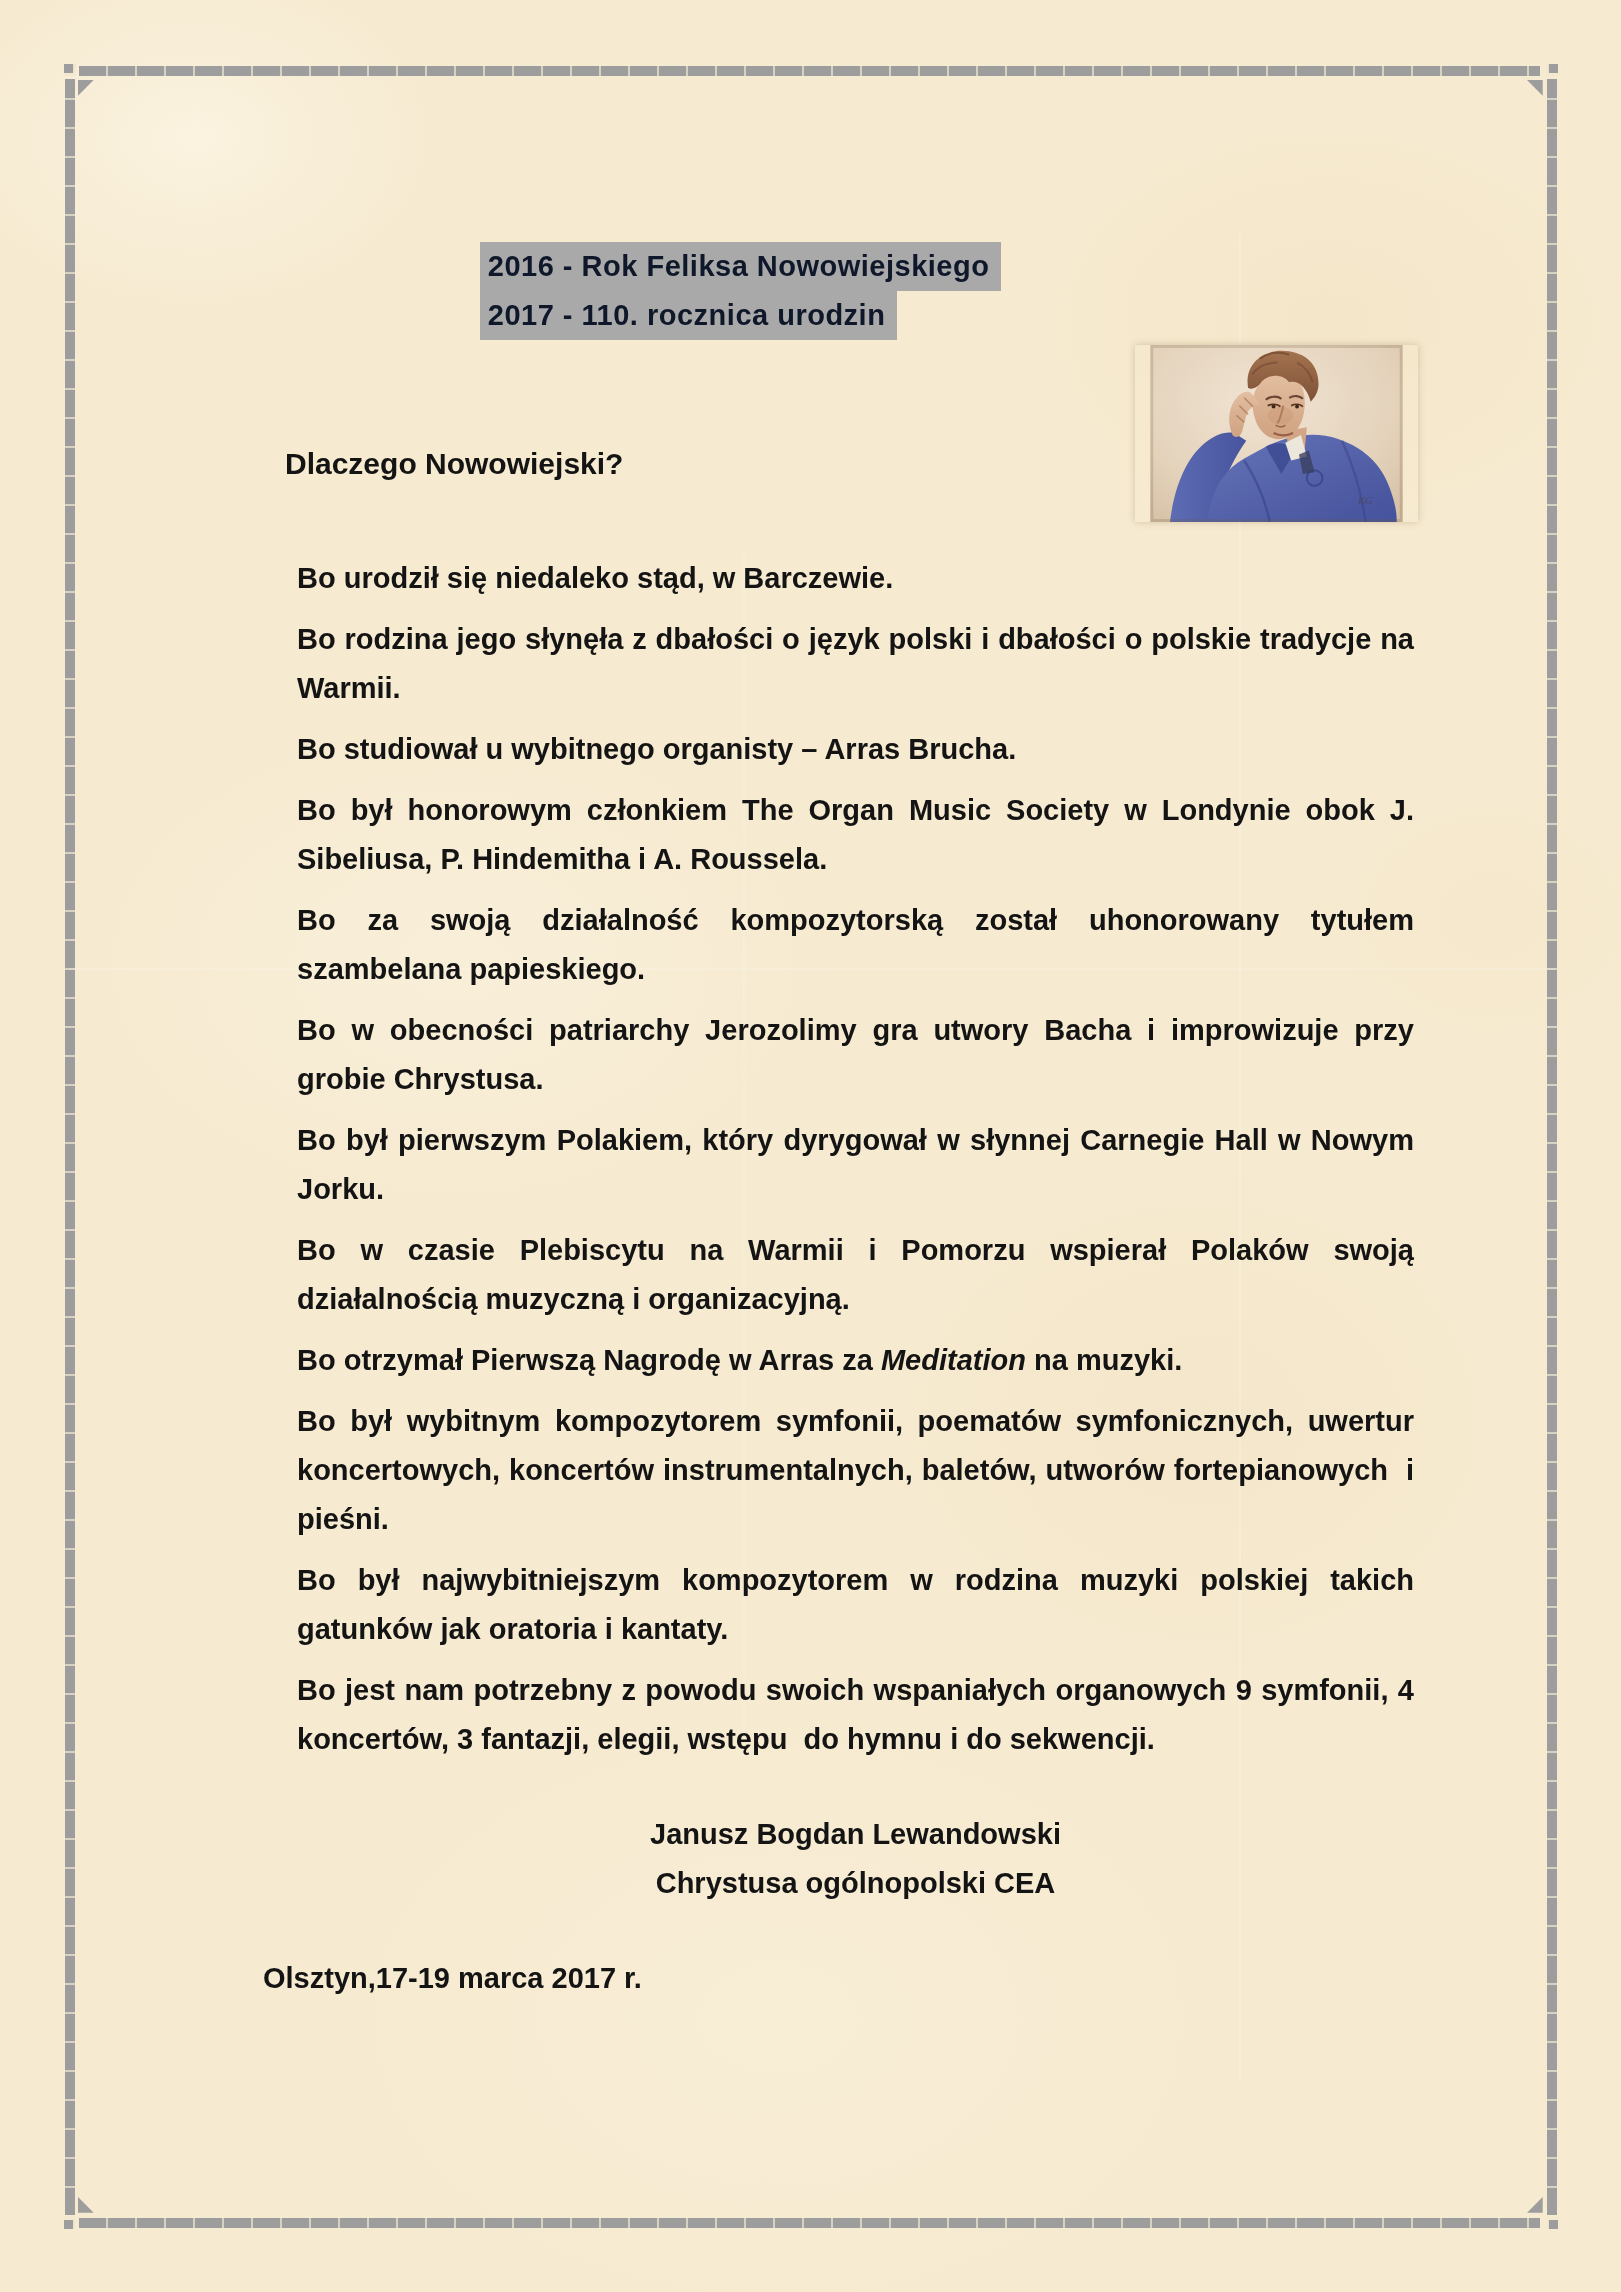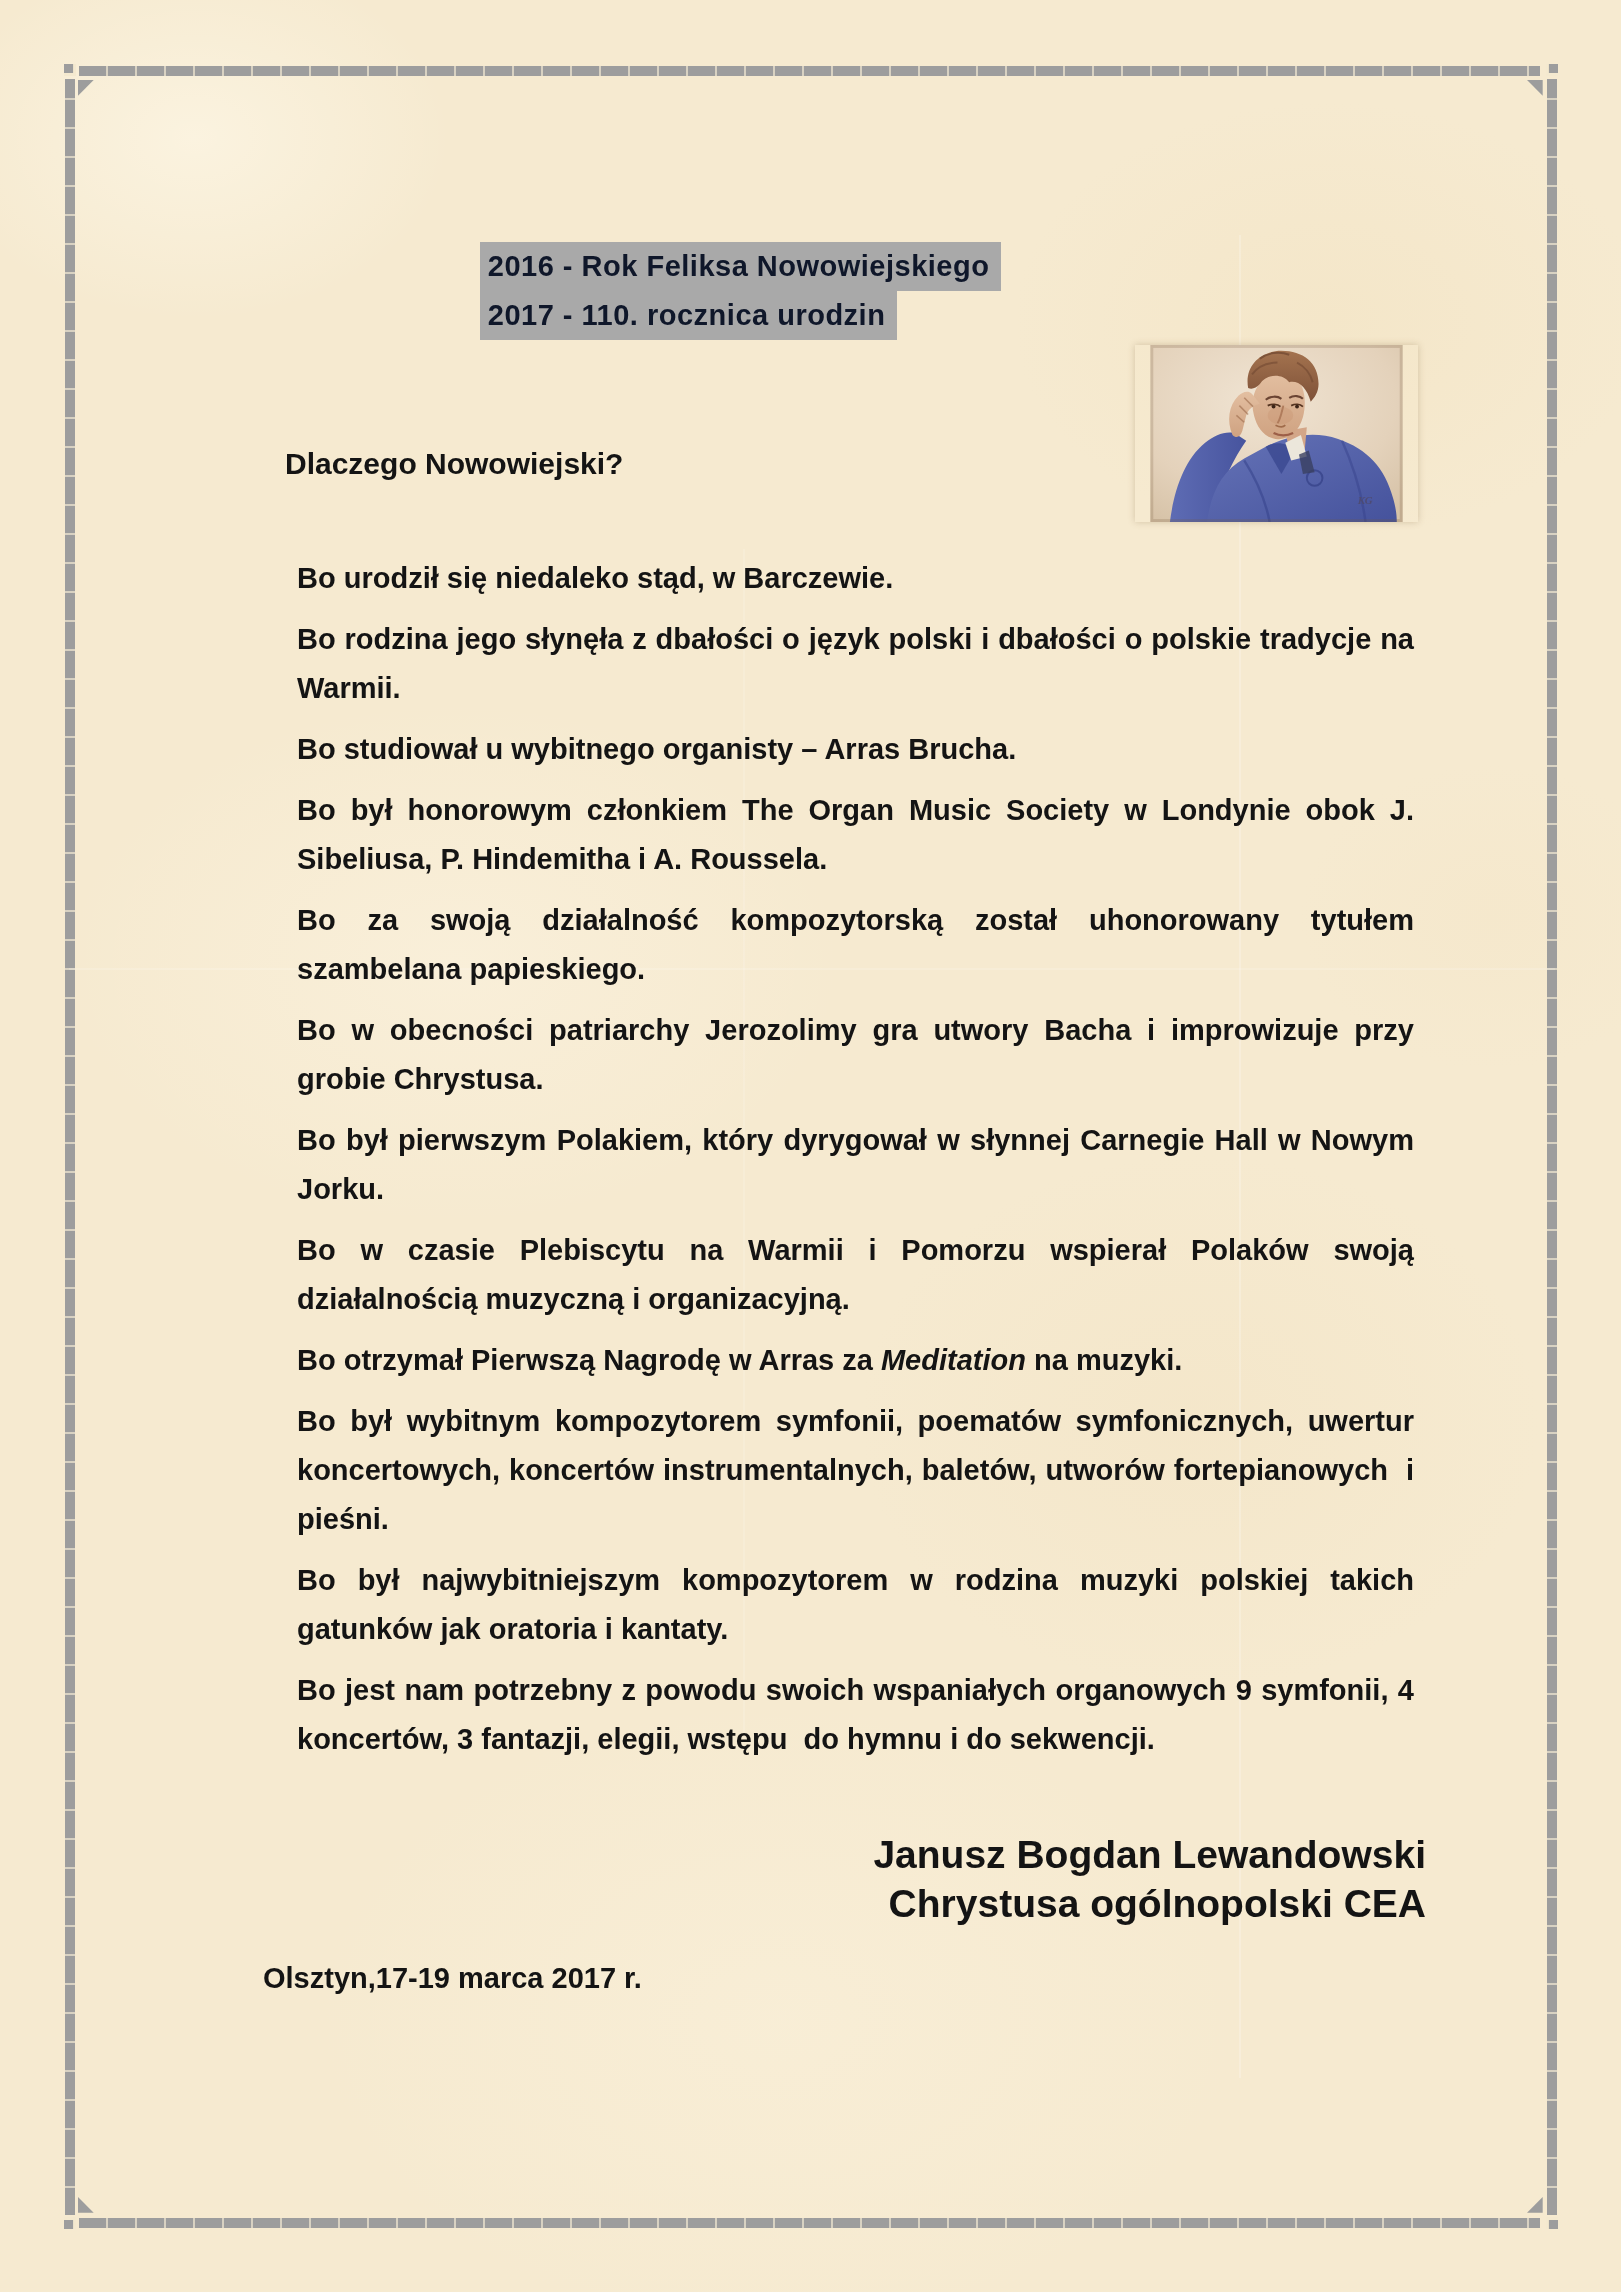--- a/index.html
+++ b/index.html
@@ -64,22 +64,22 @@
   
   .portrait { position:absolute; left:1135px; top:345px; width:283px; height:177px; margin:0;
               box-shadow:0 0 6.9px rgba(120,90,50,.28); }
   .portrait svg { display:block; width:100%; height:100%; }
 
   
   .heading  { position:absolute; left:285px; top:447px; margin:0; font-size:30px; }
   .reasons  { position:absolute; left:285px; top:542px; width:1141px; font-size:29px; line-height:49px; }
   .reasons p { margin:12px; text-align:justify; }
   .reasons .it { font-style:italic; }
-  .signature { position:absolute; left:285px; top:1810px; width:1141px; text-align:right;
-               font-size:39px; line-height:49px;margin-top:20px; }
+  .signature { position:absolute; left:285px; top:1810px; width:1141px; text-align:center;
+               font-size:29px; line-height:49px; }
   .dateline  { position:absolute; left:263px; top:1962px; font-size:29px; }
 </style>
 </head>
 <body>
 
 <div class="page">
 
   <div class="frame-bar frame-h frame-top"></div>
   <div class="frame-bar frame-h frame-bottom"></div>
   <div class="frame-bar frame-v frame-left"></div>

